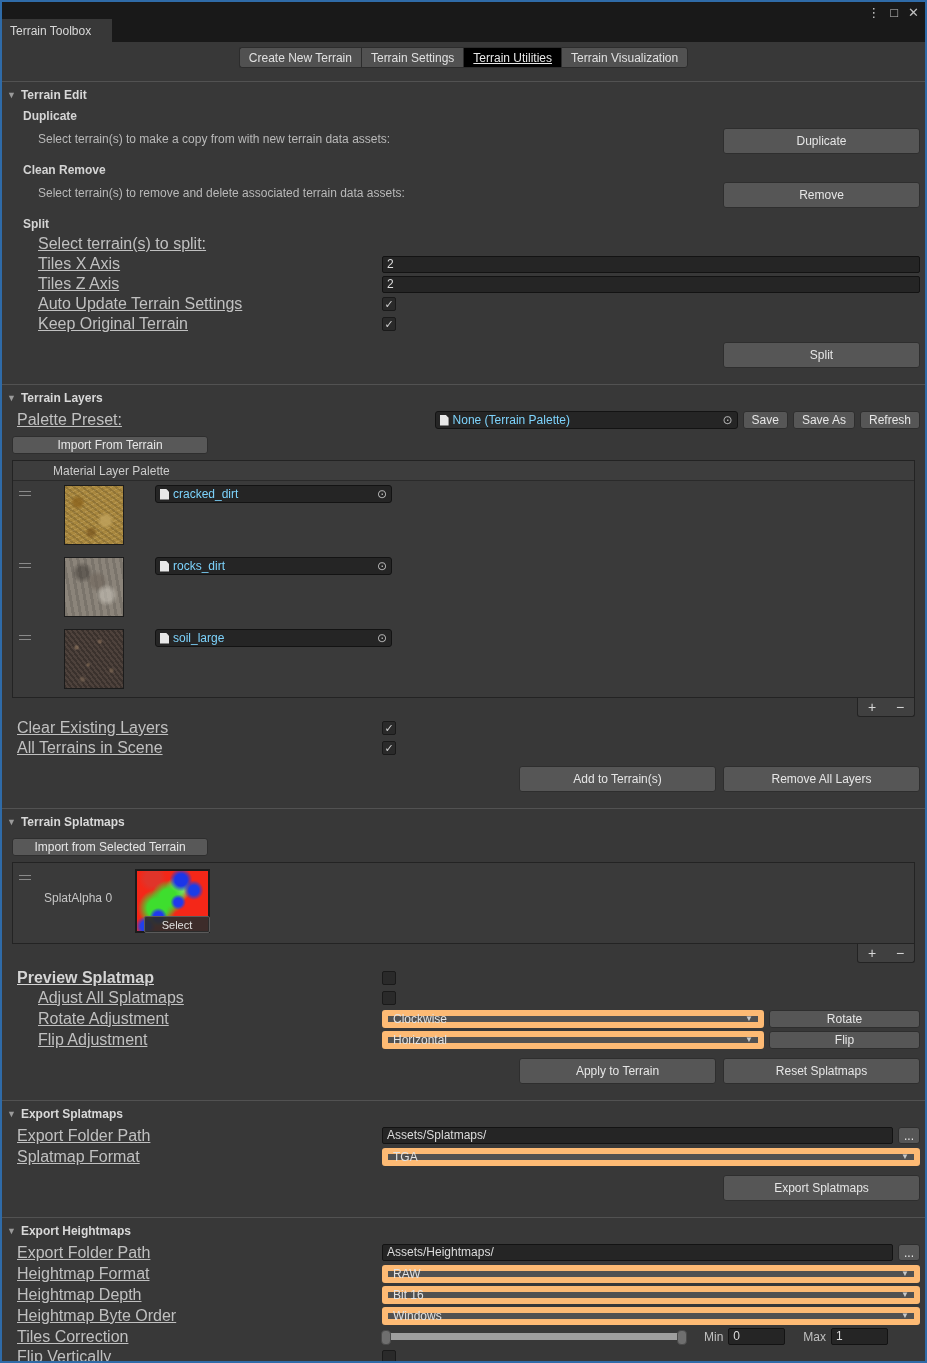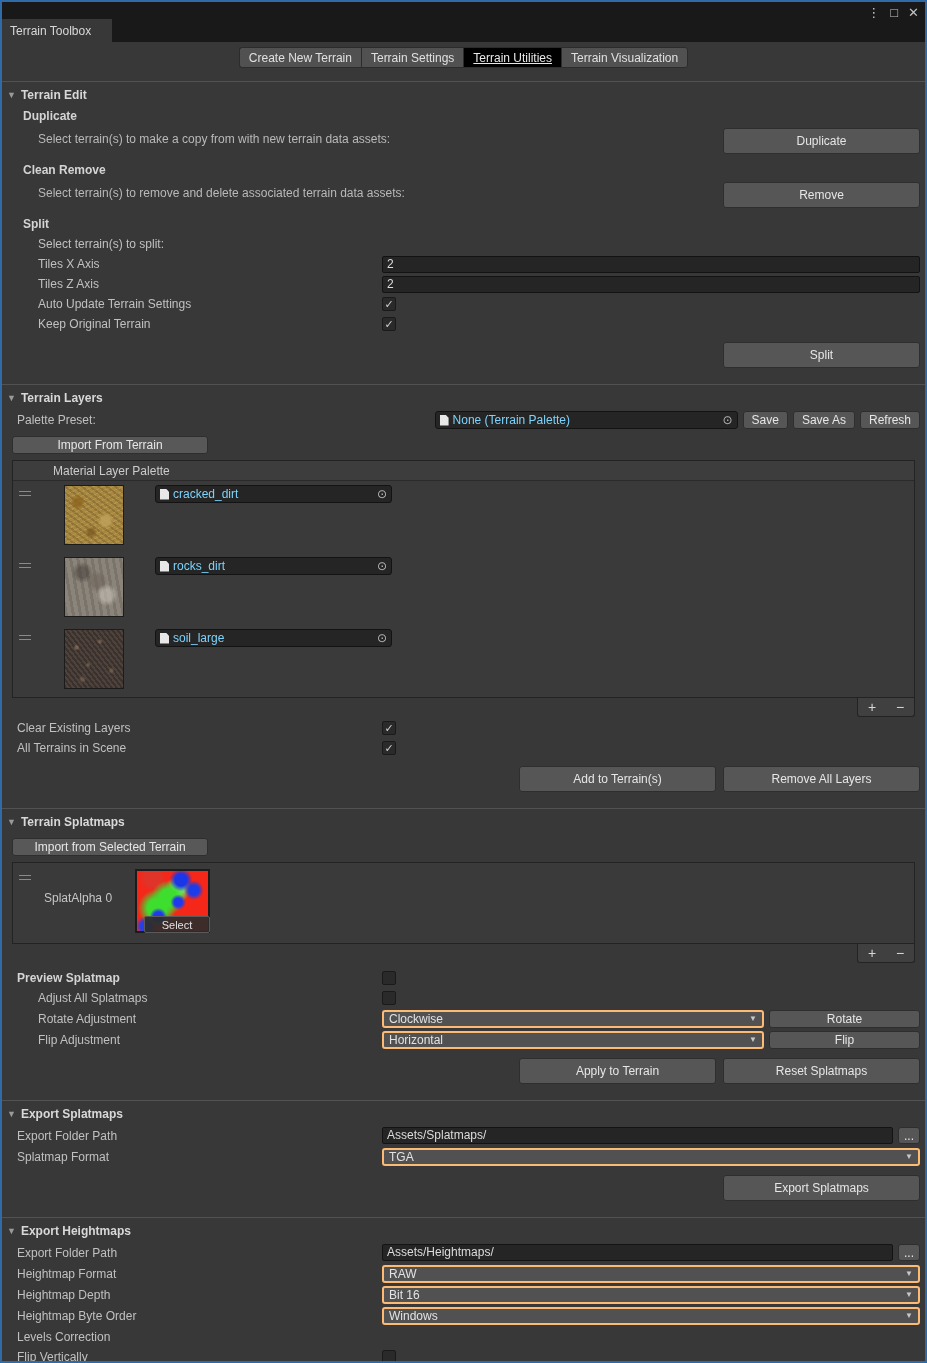--- a/index.html
+++ b/index.html
@@ -16,35 +16,35 @@
   .tab-btn:first-child{border-radius:3px 0 0 3px;justify-content:center;}
   .tab-btn:last-child{border-radius:0 3px 3px 0;border-right:1px solid #2c2c2c;}
   .tab-btn.active{background:#000000;color:#e8e8e8;text-decoration:underline;}
   .sep{border-top:1px solid #525252;margin-top:8px;}
   
   .section{padding:2px 0 8px;}
   .sec-header{height:22px;display:flex;align-items:center;padding-left:5px;gap:5px;}
   .tri{color:#9a9a9a;font-size:9px;}
   .sec-title{color:#d8d8d8;font-size:12px;font-weight:bold;}
   .subhead{font-weight:bold;color:#d4d4d4;font-size:12px;padding-left:21px;height:20px;line-height:20px;}
-  .lbl{color:#c0c0c0;font-size:12px;}
+  .lbl{color:#c0c0c0;font-size:16px;text-decoration:underline;}
   .desc-row{display:flex;align-items:flex-start;margin-bottom:4px;min-height:30px;}
   .desc{padding-left:36px;padding-top:6px;color:#b9b9b9;font-size:12px;}
   .btn{background:#565656;border:1px solid #2e2e2e;border-radius:3px;color:#e6e6e6;font-size:12px;display:flex;align-items:center;justify-content:center;cursor:default;}
   .btn-big{width:197px;height:26px;}
   .desc-row .btn-big{margin-left:auto;margin-right:5px;margin-top:2px;}
   .btn-row{display:flex;justify-content:flex-end;gap:7px;padding-right:5px;margin-top:8px;}
   .prop-row{display:flex;align-items:center;height:20px;}
   .prop-row .lbl{padding-left:36px;}
   .prop-row .lbl.ind1{padding-left:15px;}
   .prop-field{margin-left:auto;margin-right:5px;width:538px;display:flex;align-items:center;gap:5px;}
   .textfield{flex:1;height:17px;background:#252525;border:1px solid #131313;border-radius:2px;color:#dcdcdc;font-size:12px;line-height:15px;padding-left:4px;overflow:hidden;white-space:nowrap;}
   .checkbox{width:14px;height:14px;background:#2a2a2a;border:1px solid #1a1a1a;border-radius:2px;display:flex;align-items:center;justify-content:center;}
   .checkbox .chk{color:#cfcfcf;font-size:11px;line-height:11px;}
-  .dropdown{flex:1;height:18px;background:#515151;border:2px solid #fdba74;border-radius:3px;display:flex;align-items:center;padding:0 5px;color:#e2e2e2;font-size:12px;position:relative;}
+  .dropdown{flex:1;height:18px;background:#515151;border:6px solid #fdba74;border-radius:3px;display:flex;align-items:center;padding:0 5px;color:#e2e2e2;font-size:12px;position:relative;}
   .dd-arrow{margin-left:auto;font-size:8px;color:#c8c8c8;}
   .btn-inline{width:151px;height:18px;flex:none;}
   .btn-small{height:18px;padding:0 8px;}
   
   .objfield{height:18px;background:#252525;border:1px solid #131313;border-radius:3px;display:flex;align-items:center;padding-left:4px;position:relative;}
   .doc-icon{width:9px;height:11px;background:#e8e8e8;clip-path:polygon(0 0,65% 0,100% 30%,100% 100%,0 100%);margin-right:4px;flex:none;}
   .obj-text{color:#7dd3fc;font-size:12px;white-space:nowrap;overflow:hidden;flex:1;}
   .picker{color:#b8b8b8;font-size:12px;padding:0 4px;flex:none;}
   
   .list-box{margin:0 10px;border:1px solid #232323;background:#3a3a3a;}
@@ -394,21 +394,32 @@
     <div class="prop-row" style="height:21px;">
       <span class="lbl ind1">Heightmap Byte Order</span>
       <div class="prop-field">
         <div class="dropdown">
           <span>Windows</span>
           <span class="dd-arrow">▼</span>
         </div>
       </div>
     </div>
     <div class="prop-row" style="height:21px;">
-      <span class="lbl ind1">Levels Correction</span>
+      <span class="lbl ind1">Tiles Correction</span>
+      <div class="prop-field">
+        <div class="slider-wrap">
+            <div class="slider-track"></div>
+          </div>
+        <span class="gap-sm"></span>
+        <span class="minmax-lbl">Min</span>
+        <div class="mm-field">0</div>
+        <span class="gap-sm"></span>
+        <span class="minmax-lbl">Max</span>
+        <div class="mm-field">1</div>
+      </div>
     </div>
     <div class="prop-row">
       <span class="lbl ind1">Flip Vertically</span>
       <div class="prop-field">
           <span class="checkbox"></span>
         </div>
     </div>
     <div class="btn-row">
         <div class="btn btn-big">Export Heightmaps</div>
       </div>

